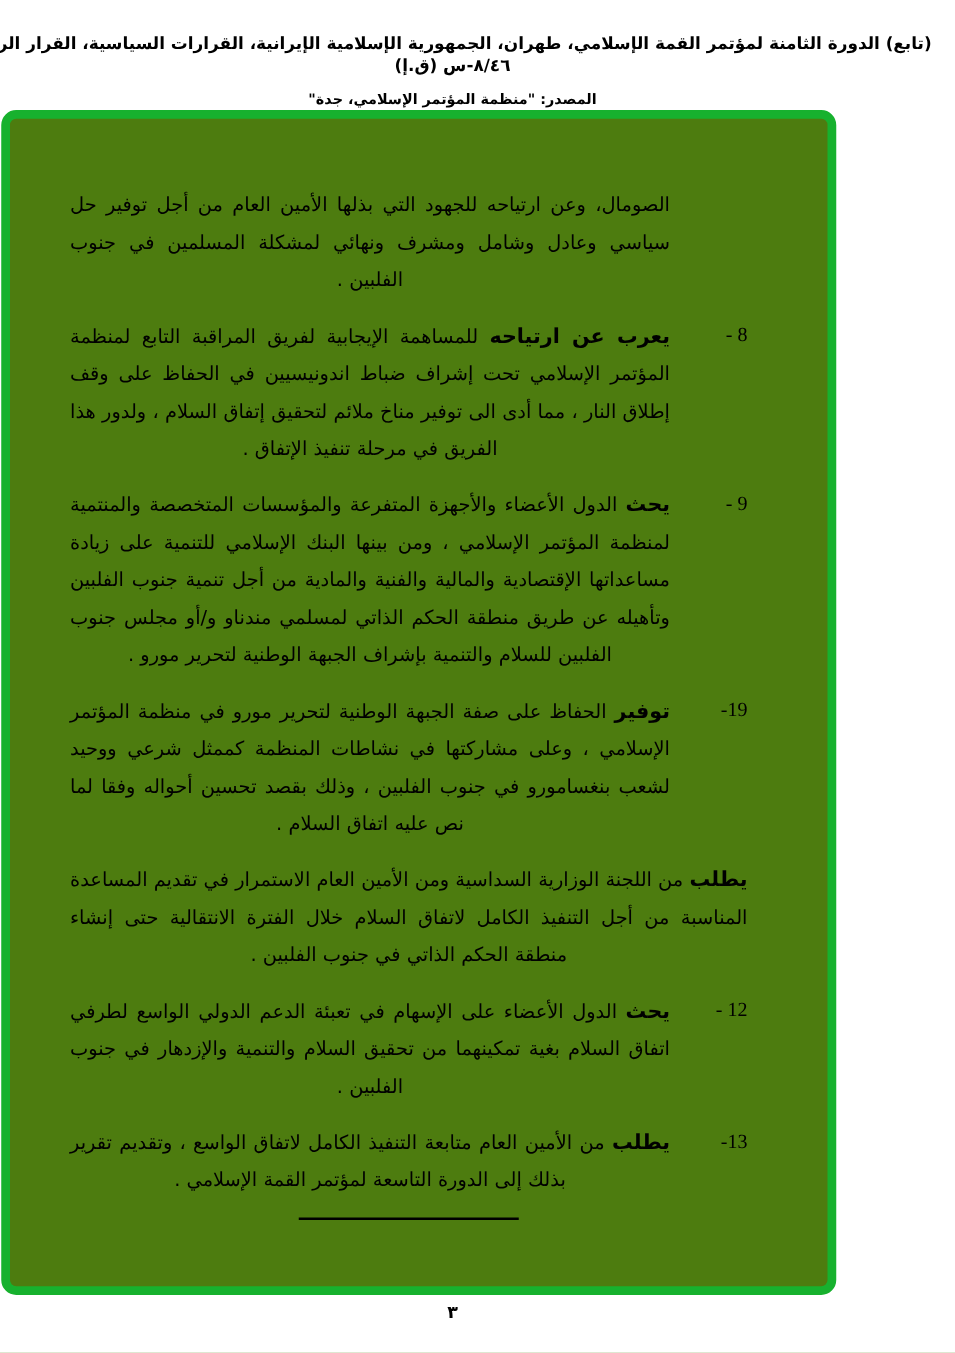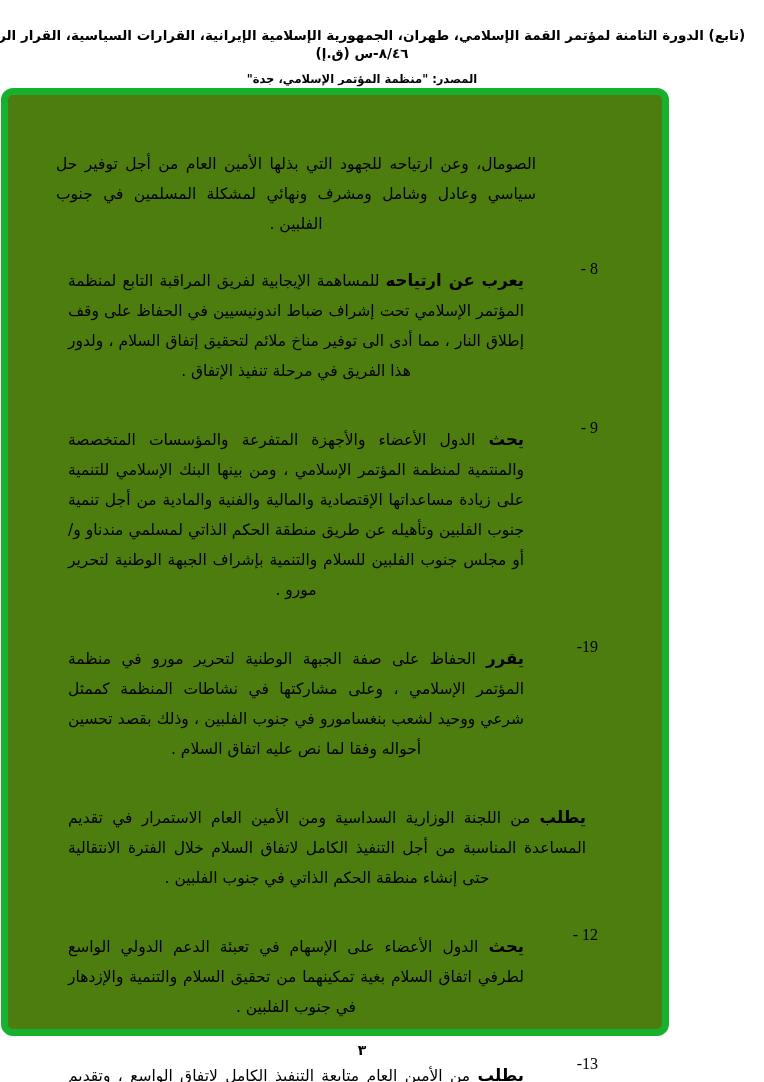--- a/index.html
+++ b/index.html
@@ -66,21 +66,21 @@
   }
   .marker {
     flex: 0 0 52px;
     font-family: "Liberation Serif", serif;
     font-size: 16px;
     line-height: 30px;
     white-space: nowrap;
   }
   .itext {
     flex: 1;
-    margin: 12px;
+    margin: 0;
     text-align: justify;
     text-align-last: center;
   }
   .lead {
     font-weight: bold;
     font-size: 16.5px;
   }
   .rule {
     width: 176px;
     height: 0;
@@ -119,21 +119,21 @@
       </div>
 
       <div class="item">
         <span class="marker">9 -</span>
         <p class="itext"><b class="lead">يحث</b>
           <span>الدول الأعضاء والأجهزة المتفرعة والمؤسسات المتخصصة والمنتمية لمنظمة المؤتمر الإسلامي ، ومن بينها البنك الإسلامي للتنمية على زيادة مساعداتها الإقتصادية والمالية والفنية والمادية من أجل تنمية جنوب الفلبين وتأهيله عن طريق منطقة الحكم الذاتي لمسلمي مندناو و/أو مجلس جنوب الفلبين للسلام والتنمية بإشراف الجبهة الوطنية لتحرير مورو .</span></p>
       </div>
 
       <div class="item">
         <span class="marker">19-</span>
-        <p class="itext"><b class="lead">يقرر</b>
+        <p class="itext"><b class="lead">توفير</b>
           <span>الحفاظ على صفة الجبهة الوطنية لتحرير مورو في منظمة المؤتمر الإسلامي ، وعلى مشاركتها في نشاطات المنظمة كممثل شرعي ووحيد لشعب بنغسامورو في جنوب الفلبين ، وذلك بقصد تحسين أحواله وفقا لما نص عليه اتفاق السلام .</span></p>
       </div>
 
       <div class="item">
         <p class="itext"><b class="lead">يطلب</b>
           <span>من اللجنة الوزارية السداسية ومن الأمين العام الاستمرار في تقديم المساعدة المناسبة من أجل التنفيذ الكامل لاتفاق السلام خلال الفترة الانتقالية حتى إنشاء منطقة الحكم الذاتي في جنوب الفلبين .</span></p>
       </div>
 
       <div class="item">
         <span class="marker">12 -</span>

